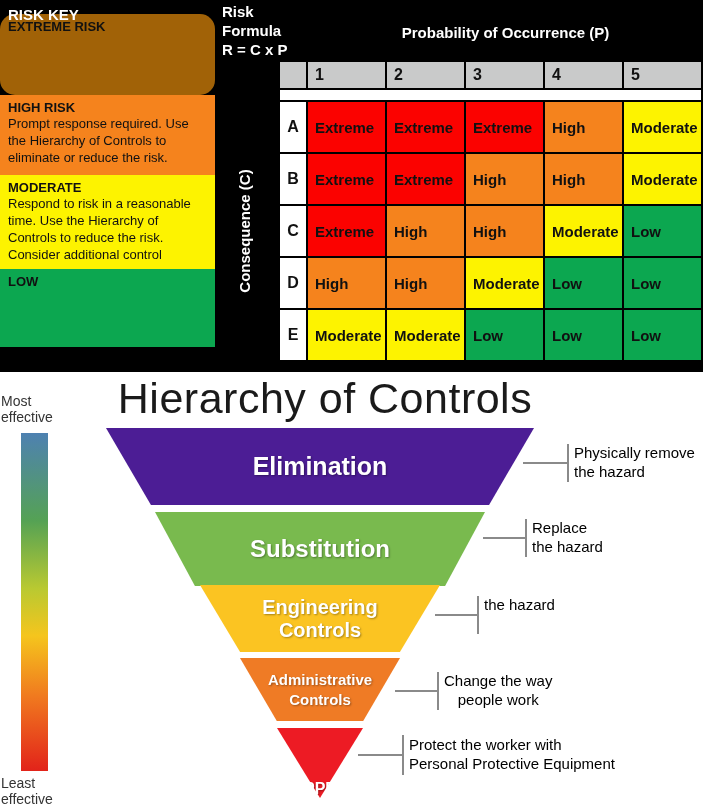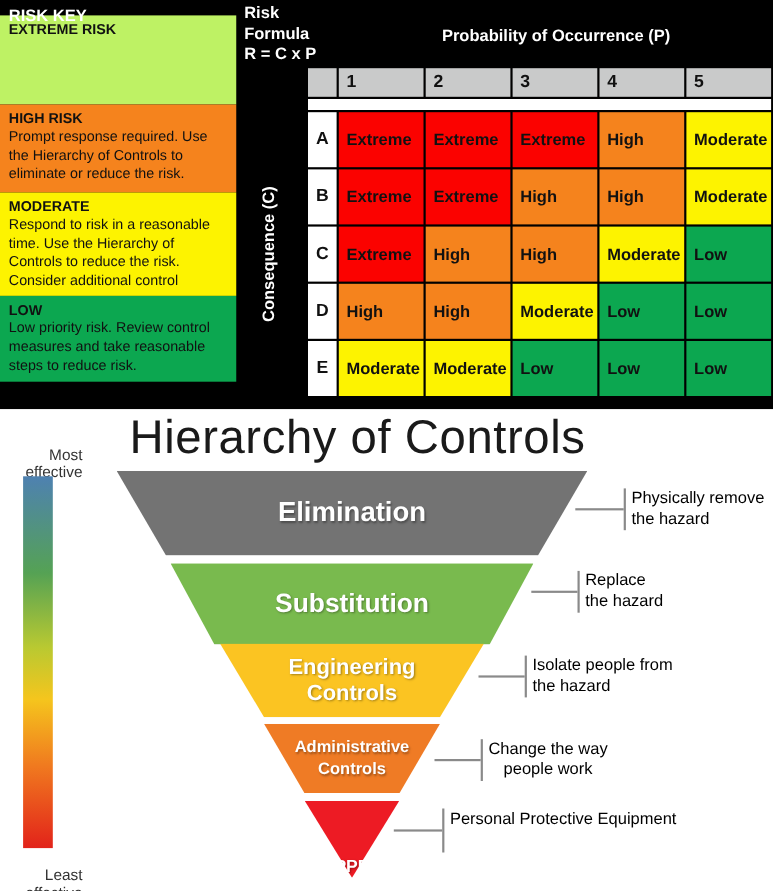--- a/index.html
+++ b/index.html
@@ -32,21 +32,21 @@
     grid-template-rows:26px 10px 50px 50px 50px 50px 50px;gap:2px;}
   .g-corner,.g-head{background:#C9CACA;display:flex;align-items:center;font-weight:bold;font-size:16px;color:#111;}
   .g-head{padding-left:7px;}
   .g-spacer{grid-column:1 / -1;background:#fff;}
   .g-rowlabel{background:#fff;display:flex;align-items:center;justify-content:center;font-weight:bold;font-size:16px;color:#111;}
   .m-cell{display:flex;align-items:center;padding-left:7px;font-weight:bold;font-size:15px;color:#111;box-sizing:border-box;}
 
   
   .hoc{position:absolute;left:0;top:372px;width:703px;height:438px;background:#fff;}
   .hoc-title{position:absolute;left:90px;top:2px;width:470px;text-align:center;font-size:43px;color:#1a1a1a;letter-spacing:0.5px;}
-  .eff-label{position:absolute;width:74px;text-align:right;font-size:14px;line-height:1.12;color:#333;margin-top:12px;}
+  .eff-label{position:absolute;width:74px;text-align:left;font-size:14px;line-height:1.12;color:#333;}
   .eff-top{left:1px;top:22px;}
   .eff-bottom{left:1px;top:404px;}
   .grad-bar{position:absolute;left:21px;top:61px;width:27px;height:338px;}
 
   .level{position:absolute;display:flex;flex-direction:column;align-items:center;justify-content:center;
     color:#fff;font-weight:bold;text-align:center;filter:drop-shadow(2px 4px 3px rgba(0,0,0,0.35));
     text-shadow:1px 1px 2px rgba(0,0,0,0.35);}
   .lv0{left:106px;top:56px;width:428px;height:77px;font-size:25px;
     clip-path:polygon(0 0,100% 0,89.5% 100%,10.5% 100%);}
   .lv1{left:155px;top:140px;width:330px;height:74px;font-size:24px;
@@ -67,34 +67,33 @@
   .a3t{left:444px;top:300px;text-align:center;} .a3h{left:395px;top:318px;width:42px;} .a3v{left:437px;top:300px;height:38px;}
   .a4t{left:409px;top:364px;} .a4h{left:358px;top:382px;width:44px;} .a4v{left:402px;top:363px;height:40px;}
 </style>
 </head>
 <body>
 
 <div class="top">
 
   <div class="risk-key">
     <div class="rk-header">RISK KEY</div>
-    <div class="rk-block b0" style="background-color: #bef264;">
+    <div class="rk-block b0" style="background-color: #a16207; border-radius: 15px;">
       <div class="rk-level">EXTREME RISK</div>
     </div>
     <div class="rk-block b1" style="background-color: rgb(245, 131, 29);">
       <div class="rk-level">HIGH RISK</div>
       <div class="rk-desc">Prompt response required. Use the Hierarchy of Controls to eliminate or reduce the risk.</div>
     </div>
     <div class="rk-block b2" style="background-color: rgb(253, 243, 0);">
       <div class="rk-level">MODERATE</div>
       <div class="rk-desc">Respond to risk in a reasonable time. Use the Hierarchy of Controls to reduce the risk. Consider additional control measures.</div>
     </div>
     <div class="rk-block b3" style="background-color: rgb(12, 167, 80);">
       <div class="rk-level">LOW</div>
-      <div class="rk-desc">Low priority risk. Review control measures and take reasonable steps to reduce risk.</div>
     </div>
   </div>
 
   <div class="matrix-panel">
     <div class="formula">
       <div>Risk</div>
       <div>Formula</div>
       <div>R = C x P</div>
     </div>
     <div class="prob-label">Probability of Occurrence (P)</div>
@@ -154,21 +153,21 @@
   <div class="eff-label eff-top">
     <div>Most</div>
     <div>effective</div>
   </div>
   <div class="grad-bar" style="background: linear-gradient(rgb(78, 129, 177) 0%, rgb(85, 162, 84) 26%, rgb(185, 201, 49) 46%, rgb(245, 197, 29) 60%, rgb(240, 121, 31) 78%, rgb(226, 35, 26) 100%);"></div>
   <div class="eff-label eff-bottom">
     <div>Least</div>
     <div>effective</div>
   </div>
 
-  <div class="level lv0" style="background-color: #737373;">
+  <div class="level lv0" style="background-color: #4c1d95;">
     <span>Elimination</span>
   </div>
   <div class="level lv1" style="background-color: rgb(121, 186, 78);">
     <span>Substitution</span>
   </div>
   <div class="level lv2" style="background-color: rgb(251, 196, 34);">
     <span>Engineering</span>
     <span>Controls</span>
   </div>
   <div class="level lv3" style="background-color: rgb(239, 123, 37);">
@@ -189,29 +188,29 @@
   <div class="ann-h a1h"></div>
   <div class="ann-v a1v"></div>
   <div class="ann-text a1t">
     <div>Replace</div>
     <div>the hazard</div>
   </div>
 
   <div class="ann-h a2h"></div>
   <div class="ann-v a2v"></div>
   <div class="ann-text a2t">
-    <div>Isolate people from</div>
     <div>the hazard</div>
   </div>
 
   <div class="ann-h a3h"></div>
   <div class="ann-v a3v"></div>
   <div class="ann-text a3t">
     <div>Change the way</div>
     <div>people work</div>
   </div>
 
   <div class="ann-h a4h"></div>
   <div class="ann-v a4v"></div>
   <div class="ann-text a4t">
+    <div>Protect the worker with</div>
     <div>Personal Protective Equipment</div>
   </div>
 </div>
 
 </body></html>

